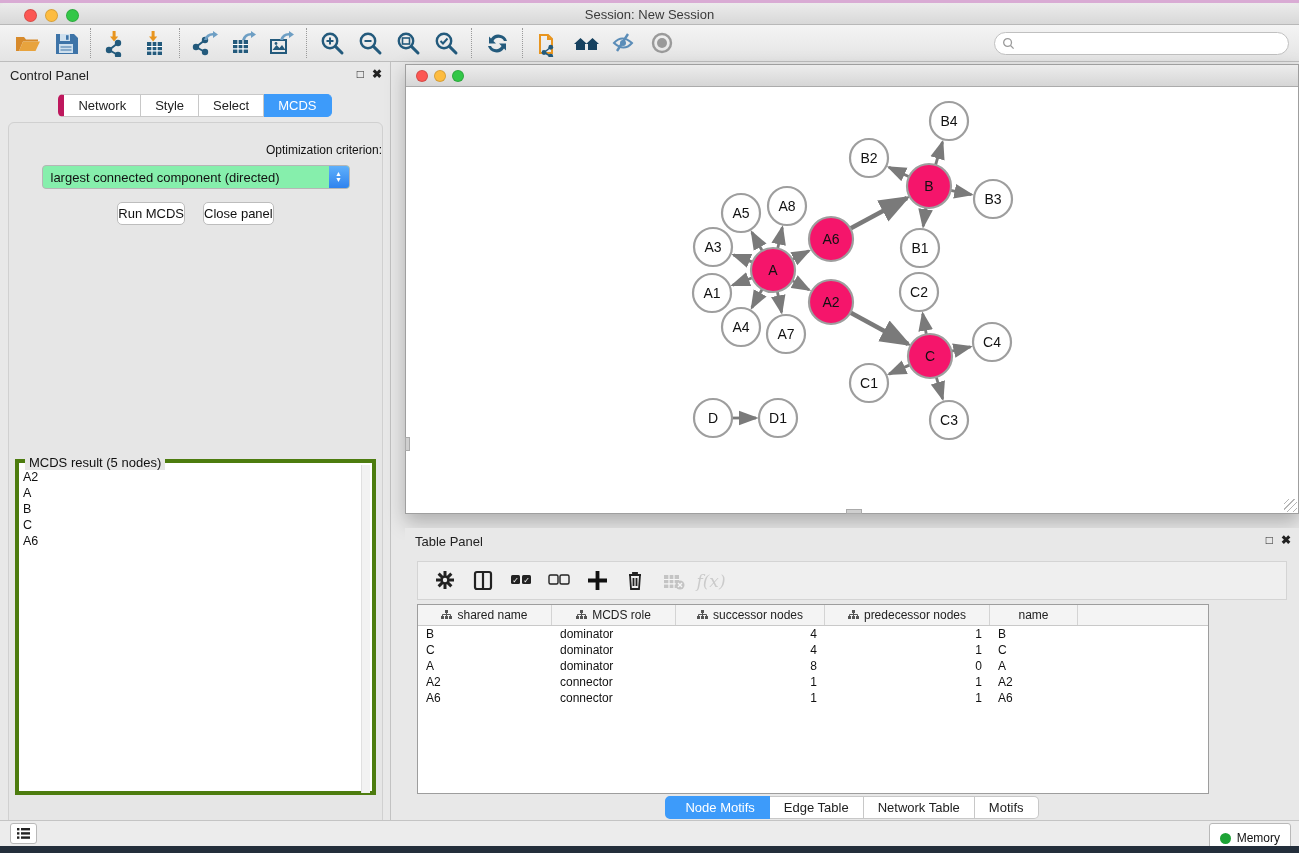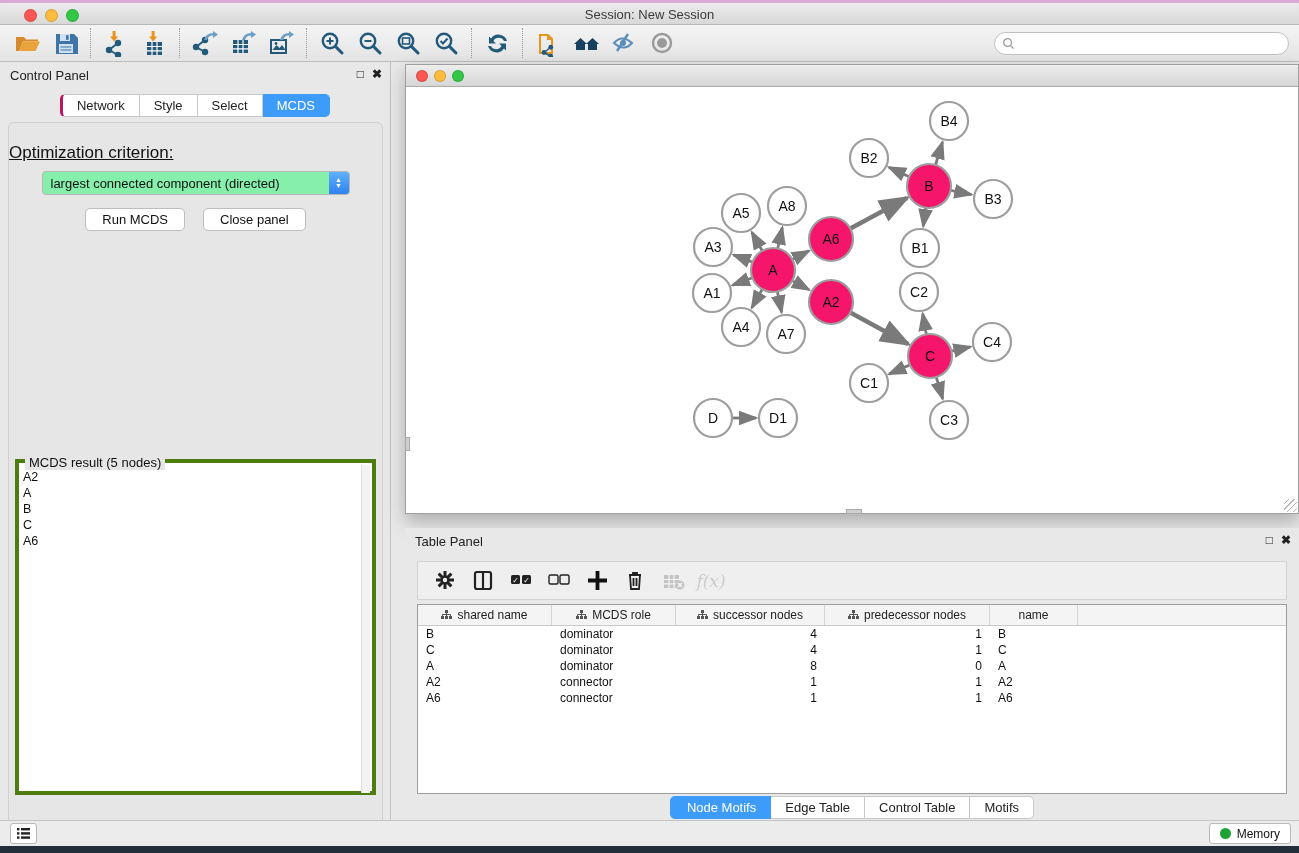--- a/index.html
+++ b/index.html
@@ -26,30 +26,30 @@
     border:1px solid #c0c0c0; border-radius:12px; display:flex; align-items:center; padding-left:7px; }
   .tb-search input { border:none; outline:none; flex:1; font-size:12px; background:transparent; font-family:"Liberation Sans",sans-serif; }
 
   
   .control-panel { position:absolute; left:0; top:62px; width:391px; height:758px; background:#e8e8e8; border-right:1px solid #c2c2c2; }
   .panel-header { position:relative; height:26px; padding:6px 10px 0 10px; font-size:13px; color:#222; }
   .panel-header .hdr-icons { position:absolute; right:8px; top:5px; display:flex; gap:8px; font-size:12px; color:#222; }
   .hdr-icons span { cursor:pointer; }
   .seg-tabs { display:flex; justify-content:center; margin-top:6px; }
   .seg-tab { font-size:13px; padding:3px 14px; background:#fff; border:1px solid #c8c8c8; border-left:none; color:#222; cursor:pointer; }
-  .seg-tab:first-child { border-left:3px solid #be185d; border-radius:5px 0 0 5px;text-align:right; }
+  .seg-tab:first-child { border-left:6px solid #be185d; border-radius:5px 0 0 5px;text-align:right; }
   .seg-tab:last-child { border-radius:0 5px 5px 0; }
   .seg-tab.active { background:#3d9bfa; border-color:#3d9bfa; color:#fff; }
   .cp-body { position:absolute; left:8px; top:60px; width:375px; height:740px; border:1px solid #d0d0d0; border-radius:6px 6px 0 0; background:#e6e6e6; }
-  .opt-label { text-align:left; margin-top:20px; font-size:17px; color:#111;text-decoration:underline; }
+  .opt-label { text-align:right; margin-top:20px; font-size:12px; color:#111; }
   .dropdown { position:relative; margin:8px auto 0 auto; width:308px; height:24px; background:#86efac; border:1px solid #b6b6b6; border-radius:4px; display:flex; align-items:center; cursor:pointer; }
   .dropdown .dd-text { flex:1; font-size:13px; padding-left:8px; color:#111; white-space:nowrap; }
   .dropdown .dd-stepper { width:20px; height:22px; background:linear-gradient(#5fb0fb,#2f83ee); border-radius:0 3px 3px 0; display:flex; flex-direction:column; align-items:center; justify-content:center; color:#fff; font-size:7px; line-height:6px; }
   .cp-buttons { display:flex; justify-content:center; gap:18px; margin-top:13px; }
-  .push-btn { font-size:13px; color:#111; background:#fff; border:1px solid #bdbdbd; border-radius:5px; padding:3px 16px; cursor:pointer; }
+  .push-btn { font-size:13px; color:#111; background:#fff; border:1px solid #bdbdbd; border-radius:5px; padding:3px 0; cursor:pointer; }
   .result-box { position:absolute; left:6px; top:336px; width:361px; height:336px; background:#fff; border:4px solid #4d7c0f; }
   .result-legend { position:absolute; top:-8px; left:6px; background:#e6e6e6; padding:0 4px; font-size:13px; color:#111; }
   .result-list { position:absolute; inset:6px 14px 2px 4px; font-size:12.5px; color:#111; line-height:16px; overflow:hidden; }
   .result-scrollbar { position:absolute; top:2px; right:2px; width:9px; height:328px; background:#f2f2f2; border-left:1px solid #e0e0e0; }
 
   
   .net-window { position:absolute; left:405px; top:64px; width:894px; height:450px;
     background:#fff; border:1px solid #9f9f9f; box-shadow:0 8px 18px rgba(0,0,0,.25); }
   .net-titlebar { position:relative; height:22px; background:linear-gradient(#ededed,#d6d6d6); border-bottom:1px solid #ababab; }
   .net-titlebar .traffic { left:10px; top:5px; gap:6px; }
@@ -60,32 +60,32 @@
   .grip-bottom { position:absolute; left:440px; bottom:-1px; width:16px; height:5px; background:#cfcfcf; border:1px solid #aaa; }
   .resize-corner { position:absolute; right:1px; bottom:1px; width:13px; height:13px;
     background:repeating-linear-gradient(135deg, transparent 0 3px, #b5b5b5 3px 4px); cursor:nwse-resize; }
 
   
   .table-panel { position:absolute; left:405px; top:520px; width:894px; height:300px; background:#e8e8e8;margin-top:8px; }
   .tp-toolbar { position:absolute; left:12px; top:33px; width:870px; height:39px; background:#efefef; border:1px solid #d4d4d4; display:flex; align-items:center; padding-left:10px; gap:4px; }
   .tp-btn { width:34px; height:30px; display:flex; align-items:center; justify-content:center; cursor:pointer; }
   .tp-btn.disabled { opacity:.42; cursor:default; }
   .fx-glyph { font-family:"DejaVu Serif", serif; font-style:italic; font-size:17px; color:#9a9a9a; }
-  .tp-table { position:absolute; left:12px; top:76px; width:870px; height:190px; background:#fff; border:1px solid #9d9d9d; overflow:hidden; }
+  .tp-table { position:absolute; left:12px; top:76px; width:792px; height:190px; background:#fff; border:1px solid #9d9d9d; overflow:hidden; }
   .tp-head { display:flex; height:21px; background:#f4f4f4; border-bottom:1px solid #c9c9c9; }
   .tp-hcell { display:flex; align-items:center; justify-content:center; gap:5px; font-size:12px; color:#222; border-right:1px solid #d4d4d4; }
   .tp-row { display:flex; height:16px; }
   .tp-cell { font-size:12px; color:#111; padding:1px 8px 0 8px; white-space:nowrap; overflow:hidden; }
   .num { text-align:right; }
   .tp-tabs { position:absolute; left:0; right:0; bottom:9px; display:flex; justify-content:center; }
 
   
   .statusbar { position:absolute; left:0; top:820px; width:1299px; height:26px; background:#ececec; border-top:1px solid #c4c4c4; }
   .status-list-btn { position:absolute; left:10px; top:2px; width:27px; height:21px; background:#fff; border:1px solid #b9b9b9; border-radius:3px; display:flex; align-items:center; justify-content:center; cursor:pointer; }
-  .memory-btn { position:absolute; right:8px; top:2px; height:21px; background:#fff; border:1px solid #b9b9b9; border-radius:3px; display:flex; align-items:center; gap:6px; padding:5px 10px; font-size:12px; color:#111; cursor:pointer; }
+  .memory-btn { position:absolute; right:8px; top:2px; height:21px; background:#fff; border:1px solid #b9b9b9; border-radius:3px; display:flex; align-items:center; gap:6px; padding:14px 10px; font-size:12px; color:#111; cursor:pointer; }
   .memory-dot { width:11px; height:11px; border-radius:50%; background:#1da335; }
   .desktop-strip-bottom { position:absolute; left:0; top:846px; width:1299px; height:7px; background:#232e3b; }
 </style>
 </head>
 <body>
 
 <div class="app">
 
   <div class="desktop-strip-top"></div>
 
@@ -572,21 +572,21 @@
             <div class="tp-cell" style="width: 124px;">connector</div>
             <div class="tp-cell num" style="width: 149px;">1</div>
             <div class="tp-cell num" style="width: 165px;">1</div>
             <div class="tp-cell" style="width: 88px;">A6</div>
           </div>
         </div>
     </div>
     <div class="tp-tabs seg-tabs" id="tp-tabs">
         <div class="seg-tab active">Node Motifs</div>
         <div class="seg-tab">Edge Table</div>
-        <div class="seg-tab">Control Table</div>
+        <div class="seg-tab">Network Table</div>
         <div class="seg-tab">Motifs</div>
       </div>
   </div>
 
   <div class="statusbar">
     <div class="status-list-btn">
       <svg width="15" height="13" viewBox="0 0 15 13">
         <rect x="1" y="1" width="2.4" height="2.4" fill="#222"></rect>
           <rect x="5" y="1" width="9" height="2.4" fill="#222"></rect>
         <rect x="1" y="5.2" width="2.4" height="2.4" fill="#222"></rect>

